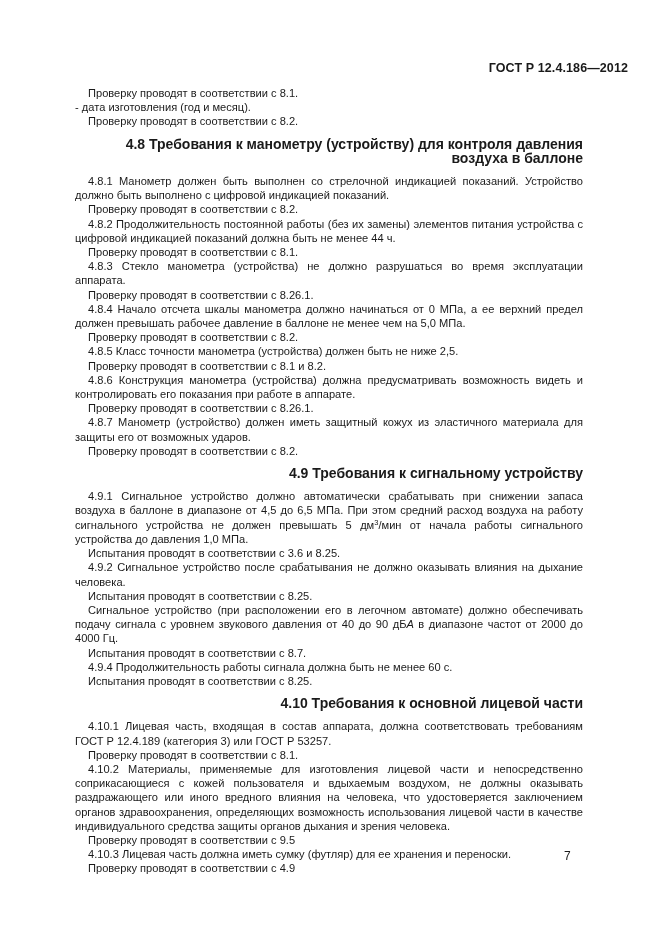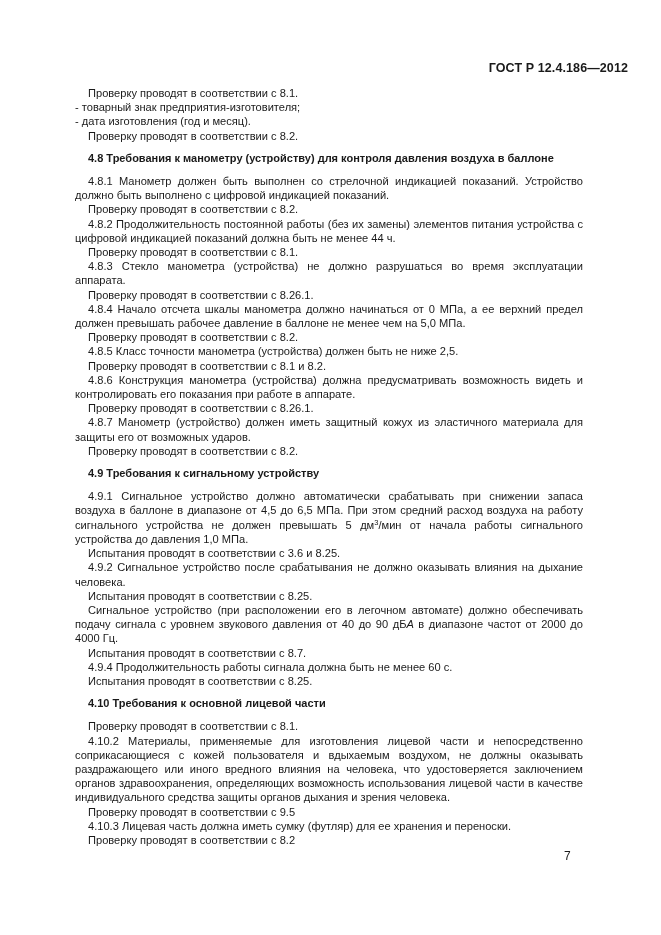--- a/index.html
+++ b/index.html
@@ -4,34 +4,33 @@
 <style>
   html, body { margin: 0; padding: 0; background: #ffffff; }
   body { width: 661px; height: 935px; position: relative; overflow: hidden;
          font-family: "Liberation Sans", sans-serif; color: #1a1a1a; }
   .page { position: absolute; left: 0; top: 0; width: 661px; height: 935px; padding-left: 44px; }
   .header { position: absolute; right: 77px; top: 61px; font-weight: bold; font-size: 12.5px; letter-spacing: 0.1px; }
   .body { position: absolute; left: 75px; top: 86px; width: 508px; font-size: 11.1px; line-height: 14.2px; }
   .p { margin: 0; text-align: justify; text-align-last: left; }
   .p.ind { text-indent: 13px; }
   .p.noind { text-indent: 0; }
-  .h { margin: 8px 0 9px 0; font-weight: bold; font-size: 11px; text-indent: 13px; }
+  .h { margin: 8px 0 9px 0; font-weight: bold; font-size: 14px; text-indent: 13px; text-align: right; }
   .pagenum { position: absolute; left: 564px; top: 849px; font-size: 12px; }
   sup { font-size: 7.5px; line-height: 0; vertical-align: 4px; }
   i { font-style: italic; }
 </style>
 </head>
 <body>
 
 <div class="page">
   <div class="header">ГОСТ Р 12.4.186—2012</div>
 
   <div class="body">
     <p class="p ind">Проверку проводят в соответствии с 8.1.</p>
-    <p class="p noind">- товарный знак предприятия-изготовителя;</p>
     <p class="p noind">- дата изготовления (год и месяц).</p>
     <p class="p ind">Проверку проводят в соответствии с 8.2.</p>
 
     <div class="h">4.8 Требования к манометру (устройству) для контроля давления воздуха в баллоне</div>
     <p class="p ind">4.8.1 Манометр должен быть выполнен со стрелочной индикацией показаний. Устройство должно быть выполнено с цифровой индикацией показаний.</p>
     <p class="p ind">Проверку проводят в соответствии с 8.2.</p>
     <p class="p ind">4.8.2 Продолжительность постоянной работы (без их замены) элементов питания устройства с цифровой индикацией показаний должна быть не менее 44 ч.</p>
     <p class="p ind">Проверку проводят в соответствии с 8.1.</p>
     <p class="p ind">4.8.3 Стекло манометра (устройства) не должно разрушаться во время эксплуатации аппарата.</p>
     <p class="p ind">Проверку проводят в соответствии с 8.26.1.</p>
@@ -48,21 +47,22 @@
     <p class="p ind"><span>4.9.1 Сигнальное устройство должно автоматически срабатывать при снижении запаса воздуха в баллоне в диапазоне от 4,5 до 6,5 МПа. При этом средний расход воздуха на работу сигнального устройства не должен превышать 5 дм</span><sup>3</sup><span>/мин от начала работы сигнального устройства до давления 1,0  МПа.</span></p>
     <p class="p ind">Испытания проводят в соответствии с 3.6 и 8.25.</p>
     <p class="p ind">4.9.2 Сигнальное устройство после срабатывания не должно оказывать влияния на дыхание человека.</p>
     <p class="p ind">Испытания проводят в соответствии с 8.25.</p>
     <p class="p ind"><span>Сигнальное устройство (при расположении его в легочном автомате) должно обеспечивать подачу сигнала с уровнем звукового давления от 40 до 90 дБ</span><i>А</i><span> в диапазоне частот от 2000 до 4000 Гц.</span></p>
     <p class="p ind">Испытания проводят в соответствии с 8.7.</p>
     <p class="p ind">4.9.4 Продолжительность работы сигнала должна быть не менее 60 с.</p>
     <p class="p ind">Испытания проводят в соответствии с 8.25.</p>
 
     <div class="h">4.10 Требования к основной лицевой части</div>
+    <p class="p ind">4.10.1 Лицевая часть, входящая в состав аппарата, должна соответствовать требованиям ГОСТ Р 12.4.189 (категория 3) или ГОСТ Р 53257.</p>
     <p class="p ind">Проверку проводят в соответствии с 8.1.</p>
     <p class="p ind">4.10.2 Материалы, применяемые для изготовления лицевой части и непосредственно соприкасающиеся с кожей пользователя и вдыхаемым воздухом, не должны оказывать раздражающего или иного вредного влияния на человека, что удостоверяется заключением органов здравоохранения, определяющих возможность использования лицевой части в качестве индивидуального средства защиты органов дыхания и зрения человека.</p>
     <p class="p ind">Проверку проводят в соответствии с 9.5</p>
     <p class="p ind">4.10.3 Лицевая часть должна иметь сумку (футляр) для ее хранения и переноски.</p>
-    <p class="p ind">Проверку проводят в соответствии с 8.2</p>
+    <p class="p ind">Проверку проводят в соответствии с 4.9</p>
   </div>
 
   <div class="pagenum">7</div>
 </div>
 
 </body></html>

